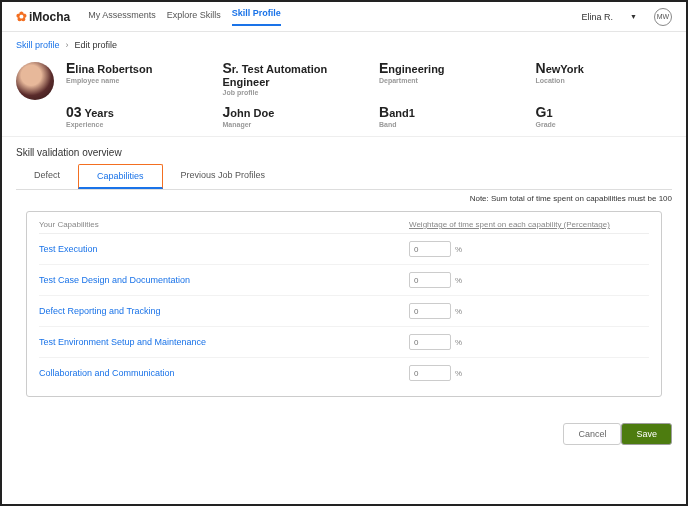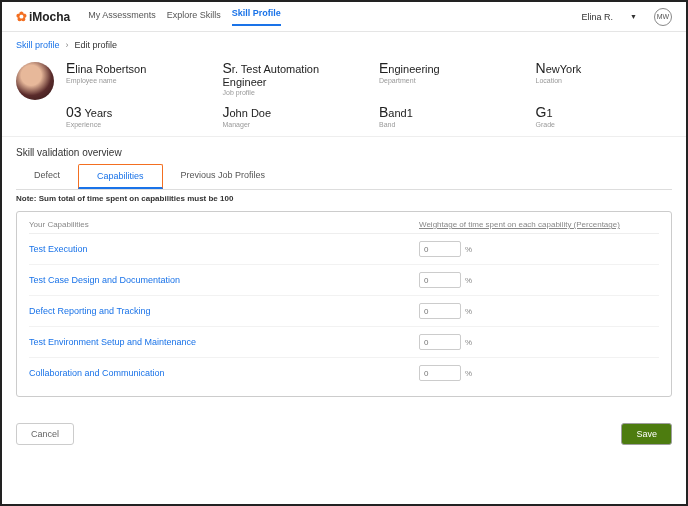--- a/index.html
+++ b/index.html
@@ -14,45 +14,45 @@
   .user-area { display: flex; align-items: center; gap: 17px; font-size: 9px; color: #333; }
   .avatar-small { width: 18px; height: 18px; border-radius: 50%; border: 1px solid #888; display: flex; align-items: center; justify-content: center; font-size: 7px; color: #555; }
   .caret { font-size: 7px; }
   
   .breadcrumb { padding: 8px 14px 6px; font-size: 9px; color: #333; display: flex; align-items: center; gap: 6px; }
   .breadcrumb a { color: #1a73e8; text-decoration: none; }
   .breadcrumb .sep { color: #888; }
   
   .profile { display: flex; padding: 4px 14px 8px; gap: 12px; border-bottom: 1px solid #eee; }
   .profile-pic { width: 38px; height: 38px; border-radius: 50%; background: radial-gradient(circle at 40% 35%, #e7b89a 30%, #5a2b2b 60%, #2b1515 100%); flex-shrink: 0; margin-top: 2px; }
-  .profile-grid { display: grid; grid-template-columns: repeat(4, 1fr); column-gap: 20px; row-gap: 8px; flex: 1; }
+  .profile-grid { display: grid; grid-template-columns: repeat(4, 1fr); column-gap: 20px; row-gap: 8px; flex: 1; font-weight: bold; }
   .pg-cell .val { font-size: 11px; color: #222; }
   .pg-cell .val .big { font-size: 14px; }
   .pg-cell .lbl { font-size: 7px; color: #999; margin-top: 1px; }
   
   .section-title { padding: 10px 14px 6px; font-size: 10px; color: #333; }
   
   .sub-tabs { display: flex; border-bottom: 1px solid #ddd; margin: 0 14px; }
   .sub-tab { padding: 6px 18px; font-size: 9px; color: #555; cursor: pointer; }
   .sub-tab.highlighted { border: 1.5px solid #f36f21; border-bottom: 2px solid #1a73e8; color: #1a73e8; border-radius: 2px 2px 0 0; }
   
-  .note { font-size: 8px; color: #333; padding: 4px 14px; font-weight: 700; }
+  .note { font-size: 8px; color: #333; padding: 4px 14px; font-weight: 400; text-align: right; }
   
-  .cap-box { margin: 4px 14px; border: 1px solid #ccc; border-radius: 3px; padding: 8px 12px; }
+  .cap-box { margin: 4px 24px; border: 1px solid #ccc; border-radius: 3px; padding: 8px 12px; }
   .cap-head { display: flex; font-size: 8px; color: #888; padding-bottom: 4px; border-bottom: 1px solid #eee; }
   .cap-head .c1 { flex: 1; }
   .cap-head .c2 { width: 240px; text-decoration: underline; }
   .cap-row { display: flex; align-items: center; padding: 7px 0; border-bottom: 1px solid #f2f2f2; }
   .cap-row:last-child { border-bottom: none; }
   .cap-row .c1 { flex: 1; font-size: 9px; color: #1a73e8; cursor: pointer; }
   .cap-row .c2 { width: 240px; display: flex; align-items: center; gap: 4px; }
   .cap-row input { width: 42px; height: 16px; border: 1px solid #ccc; border-radius: 2px; font-size: 8px; padding: 0 4px; color: #aaa; }
   .cap-row .pct { font-size: 8px; color: #888; }
   
-  .footer { display: flex; justify-content: space-between; padding: 14px; margin-top: 12px; }
+  .footer { display: flex; justify-content: flex-end; padding: 14px; margin-top: 12px; }
   .btn { padding: 5px 14px; font-size: 9px; border-radius: 3px; border: 1px solid #ccc; background: #fff; cursor: pointer; color: #666; }
   .btn.primary { background: #4d7c0f; color: #fff; border-color: #9e9e9e; }
 </style>
 </head>
 <body>
 
 <div class="topbar">
   <div class="logo">
     <span class="logo-icon">✿</span>
     <span>iMocha</span>

